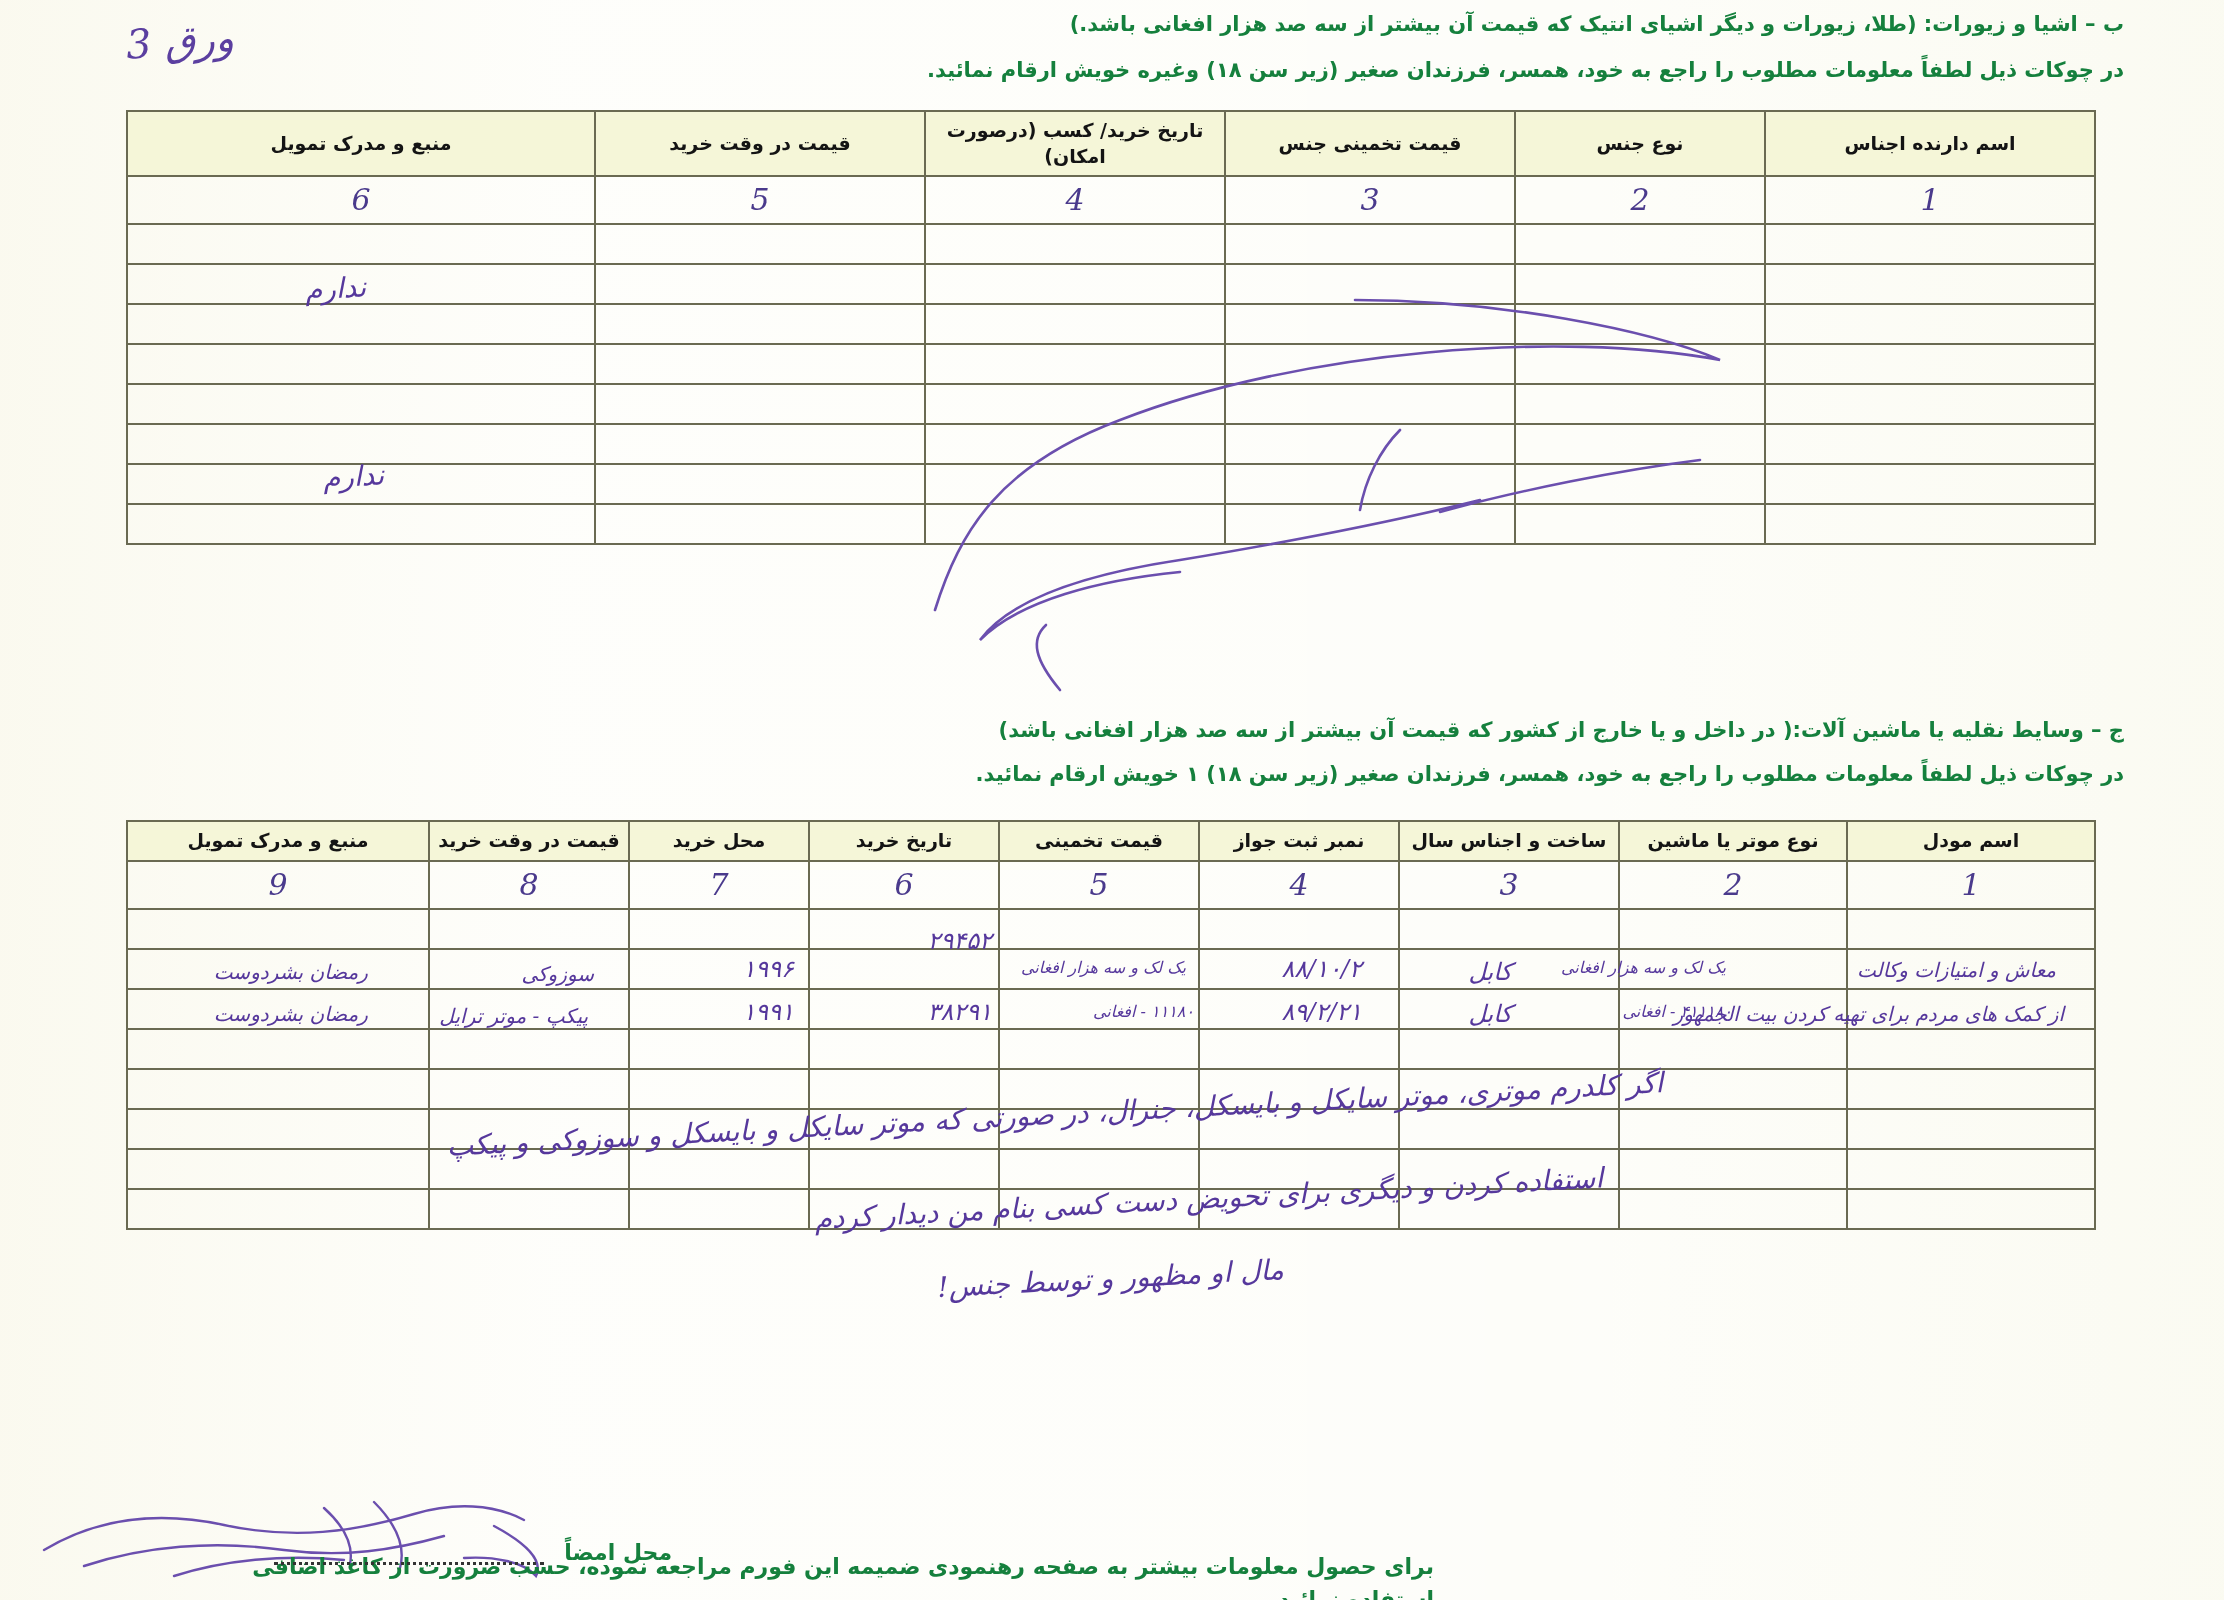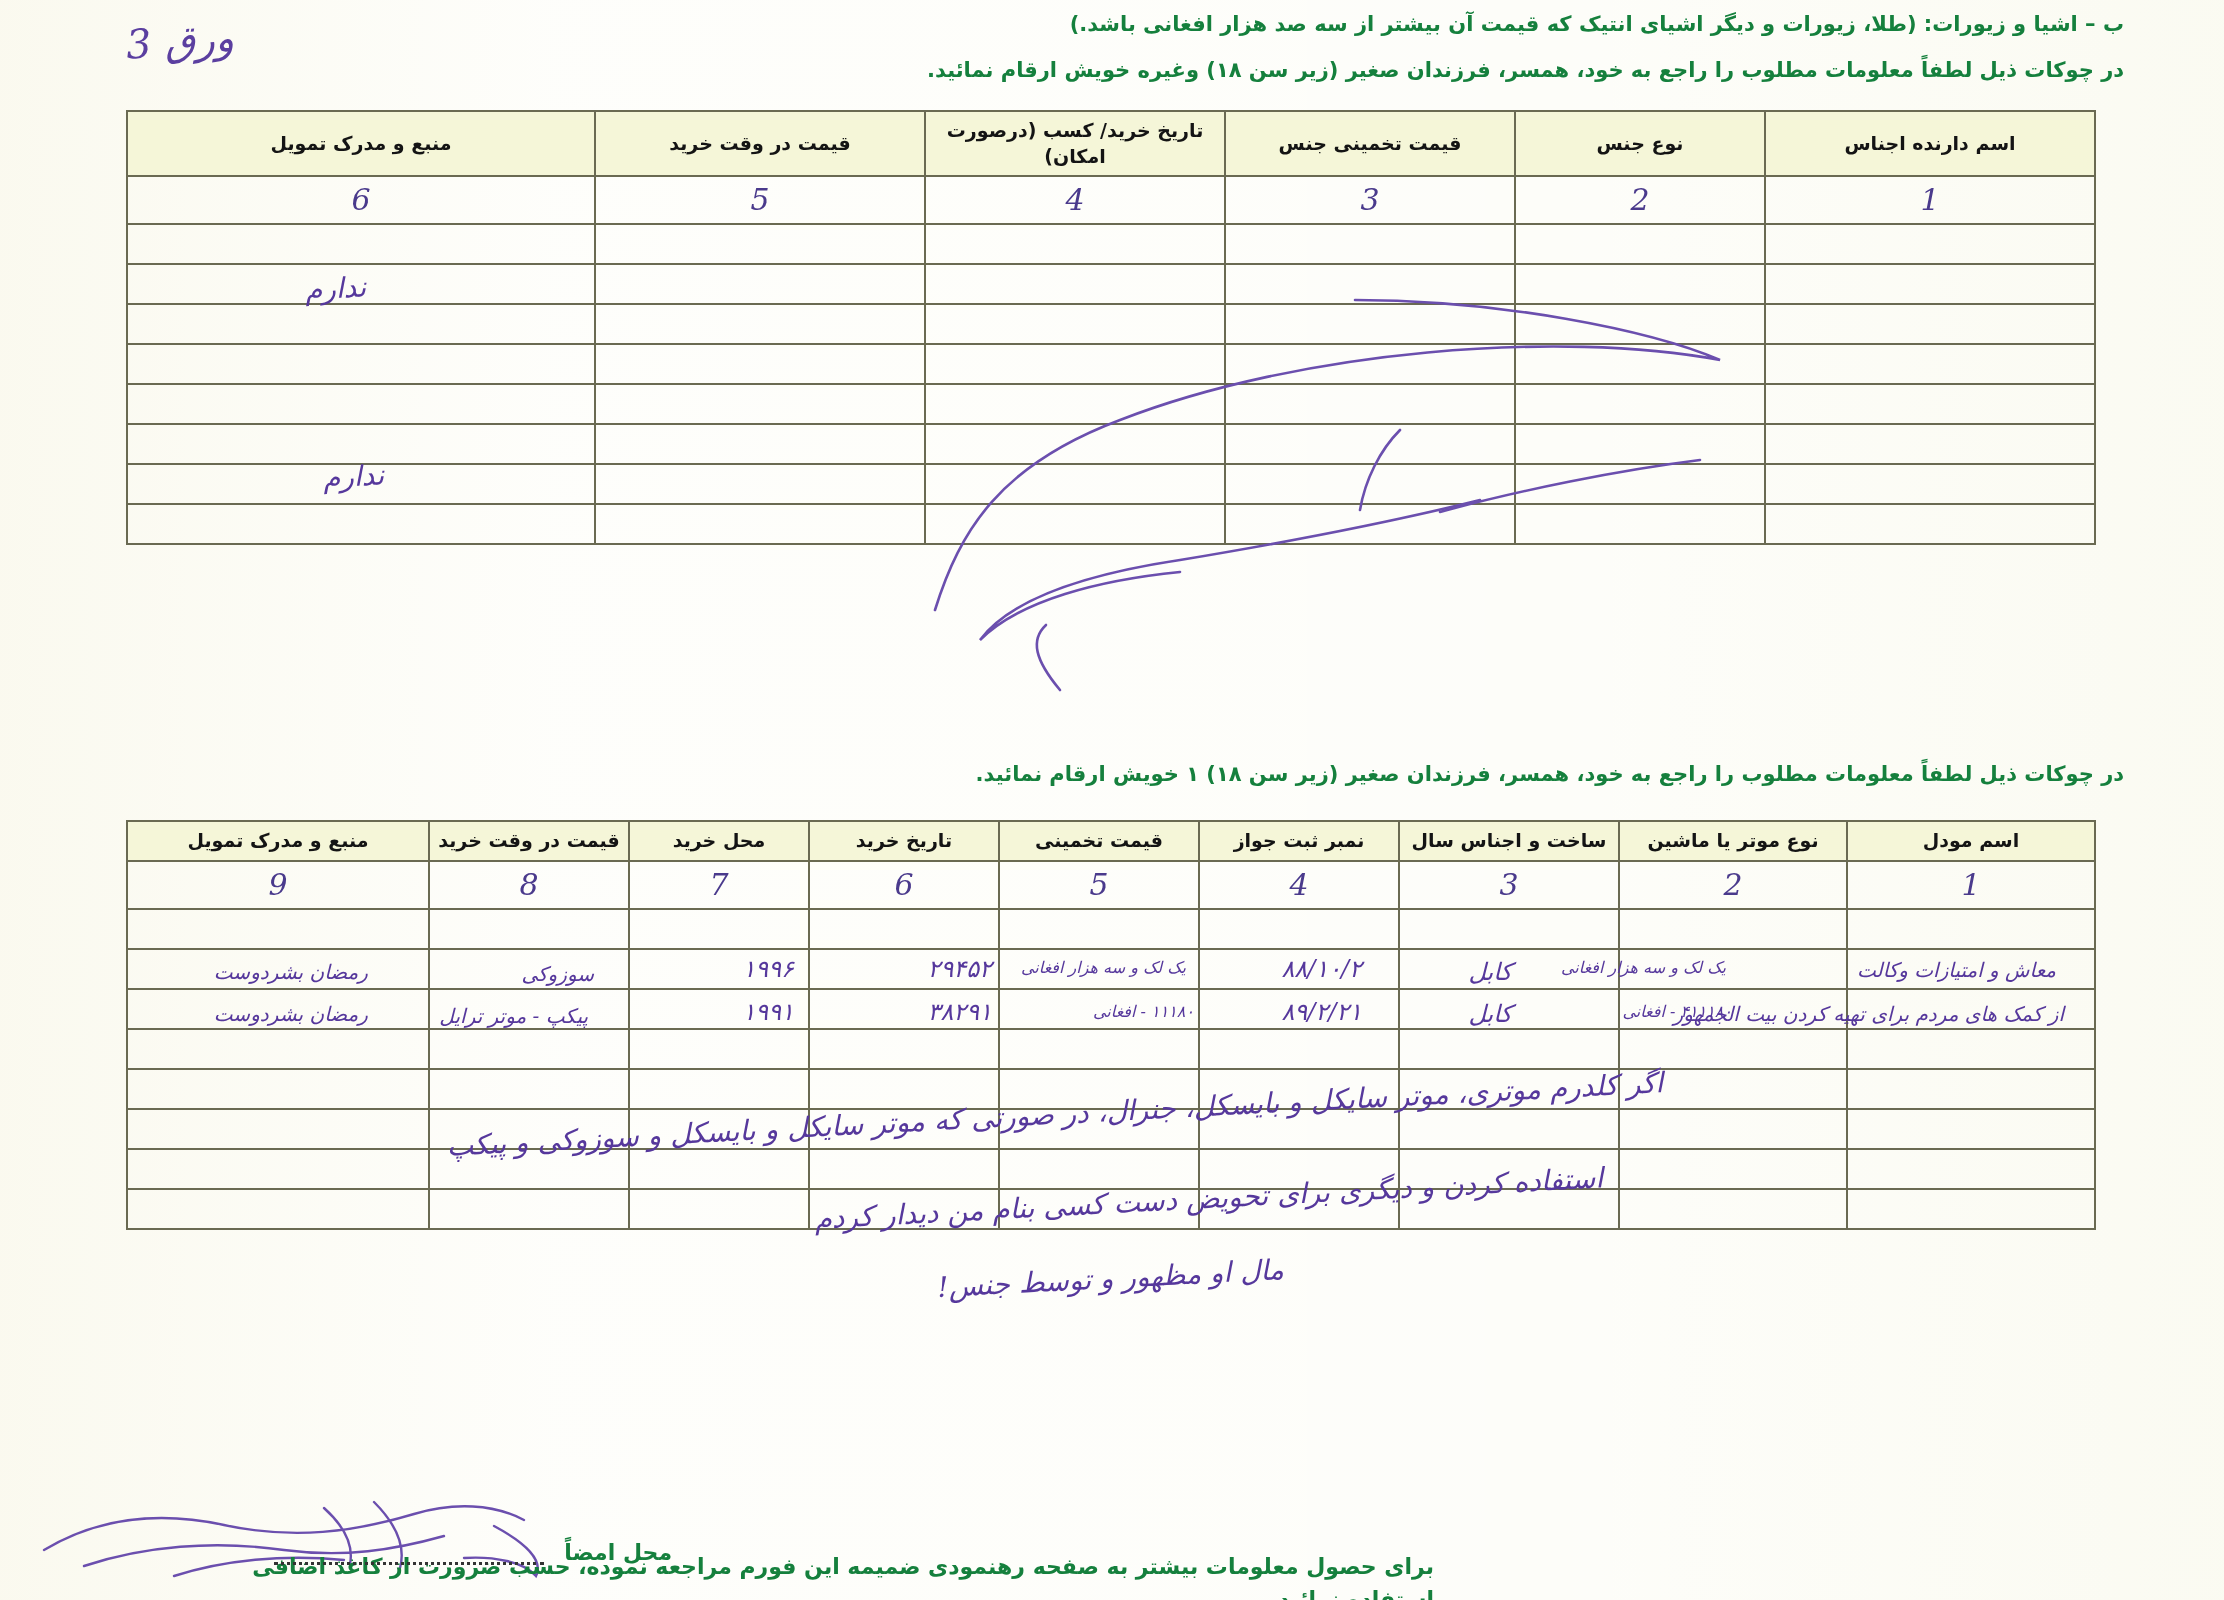--- a/index.html
+++ b/index.html
@@ -288,20 +288,21 @@
           <td></td>
           <td></td>
           <td></td>
           <td></td>
           <td></td>
           <td></td>
         </tr>
     </tbody>
   </table>
 
+  <div class="txt" id="secC-line1">ج – وسایط نقلیه یا ماشین آلات:( در داخل و یا خارج از کشور که قیمت آن بیشتر از سه صد هزار افغانی باشد)</div>
   <div class="txt" id="secC-line2">در چوکات ذیل لطفاً معلومات مطلوب را راجع به خود، همسر، فرزندان صغیر (زیر سن ۱۸) ۱        خویش ارقام نمائید.</div>
 
   <table class="form" id="table-vehicles">
     <colgroup>
       <col style="width:248px">
       <col style="width:228px">
       <col style="width:220px">
       <col style="width:200px">
       <col style="width:200px">
       <col style="width:190px">
@@ -454,21 +455,21 @@
         <path d="M1400 430 C 1380 450, 1365 480, 1360 510"></path>
         <path d="M1480 500 C 1400 520, 1300 540, 1180 560 C 1080 575, 1010 600, 980 640 C 1020 600, 1100 580, 1180 572"></path>
         <path d="M1700 460 C 1620 470, 1520 490, 1440 512"></path>
         <path d="M1060 690 C 1035 660, 1030 640, 1046 625"></path>
       </g>
     </svg>
 
     <div class="ink small" style="top:960px; right:1856px;">رمضان بشردوست</div>
     <div class="ink small" style="top:962px; right:1630px;">سوزوکی</div>
     <div class="ink med" style="top:955px; right:1430px;">۱۹۹۶</div>
-    <div class="ink med" style="top:955px; right:1232px;margin-left:32px;">۲۹۴۵۲</div>
+    <div class="ink med" style="top:927px; right:1232px;margin-left:32px;">۲۹۴۵۲</div>
     <div class="ink" style="top:958px; right:1038px; font-size:16px;">یک لک و سه هزار افغانی</div>
     <div class="ink med" style="top:955px; right:862px;">۸۸/۱۰/۲</div>
     <div class="ink med" style="top:958px; right:712px;">کابل</div>
     <div class="ink" style="top:958px; right:498px; font-size:16px;">یک لک و سه هزار افغانی</div>
     <div class="ink small" style="top:958px; right:168px;">معاش و امتیازات وکالت</div>
 
     <div class="ink small" style="top:1002px; right:1856px;">رمضان بشردوست</div>
     <div class="ink small" style="top:1004px; right:1636px;">پیکپ - موتر ترایل</div>
     <div class="ink med" style="top:998px; right:1430px;">۱۹۹۱</div>
     <div class="ink med" style="top:998px; right:1232px;">۳۸۲۹۱</div>

